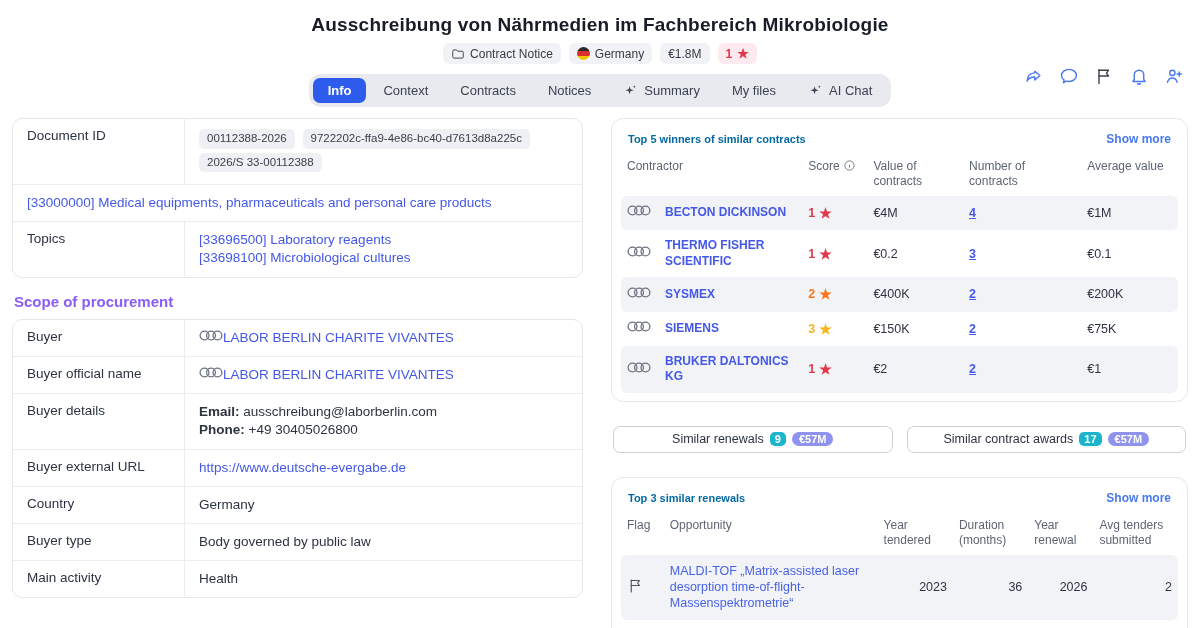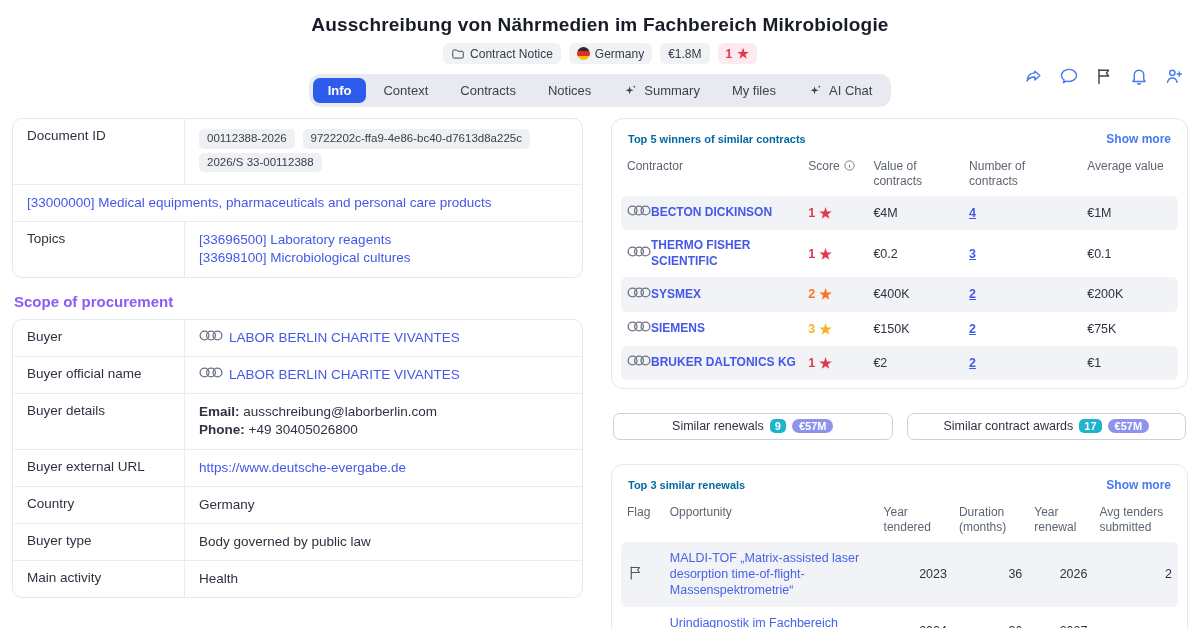--- a/index.html
+++ b/index.html
@@ -38,37 +38,37 @@
   
   .kv-table { border:1px solid #e4e7ee; border-radius:10px; overflow:hidden; background:#fff; }
   .kv-row { display:flex; border-top:1px solid #eaecf1; }
   .kv-row:first-child { border-top:none; }
   .kv-label { width:172px; flex-shrink:0; padding:9px 14px; font-size:13.5px; color:#2d3340; border-right:1px solid #eaecf1; }
   .kv-value { flex:1; padding:9px 14px; font-size:13.5px; color:#2d3340; line-height:1.35; }
   .chip { display:inline-block; background:#eef0f4; border-radius:5px; padding:2px 8px; font-size:11.5px;
           color:#3a404c; margin:1px 4px 3px 0; white-space:nowrap; }
   a.link, .link { color:#4458e8; text-decoration:none; cursor:pointer; }
   .section-heading { font-size:15px; font-weight:700; color:#8b5cf6; margin:15px 0 9px 2px; }
-  .org-line { display:flex; align-items:center; gap:6px; }
+  .org-line { display:flex; align-items:center; }
   .org-icon svg { width:24px; height:13px; stroke:#6b7280; fill:none; stroke-width:1.4; }
   .b { font-weight:700; }
 
   
   .card { border:1px solid #e4e7ee; border-radius:12px; padding:5px 9px 8px; background:#fff; }
   .card-head { display:flex; justify-content:space-between; align-items:center; padding:8px 7px 6px; }
   .card-title { font-size:11px; font-weight:700; color:#0369a1; }
   .show-more { font-size:12px; font-weight:600; color:#4879f0; cursor:pointer; }
 
   table.dtable { width:100%; border-collapse:collapse; }
   .dtable th { text-align:left; font-size:12px; font-weight:500; color:#5d6573; padding:7px 6px; line-height:1.25; vertical-align:top; }
   .dtable td { font-size:12.5px; color:#2d3340; padding:8px 6px; vertical-align:middle; line-height:1.3; }
   .dtable tr.shade td { background:#f2f3f7; }
   .dtable tr.shade td:first-child { border-radius:6px 0 0 6px; }
   .dtable tr.shade td:last-child { border-radius:0 6px 6px 0; }
-  .contractor { display:flex; align-items:center; gap:0; font-weight:700; font-size:12px; color:#4458e8; }
+  .contractor { display:flex; align-items:center; gap:14px; font-weight:700; font-size:12px; color:#4458e8; }
   .num-link { color:#4458e8; font-weight:600; text-decoration:underline; }
   .score { font-weight:700; font-size:12.5px; display:flex; align-items:center; gap:4px; }
   .score .star { font-size:14px; }
   .score-red { color:#e2384d; }
   .score-orange { color:#f9761f; }
   .score-amber { color:#f6b51e; }
   .info-icon svg { width:13px; height:13px; stroke:#5d6573; fill:none; stroke-width:1.5; vertical-align:-2px; }
 
   .btn-row { display:flex; gap:14px; margin:24px 2px 24px; }
   .sim-btn { flex:1; display:flex; justify-content:center; align-items:center; gap:6px; background:#fff;

